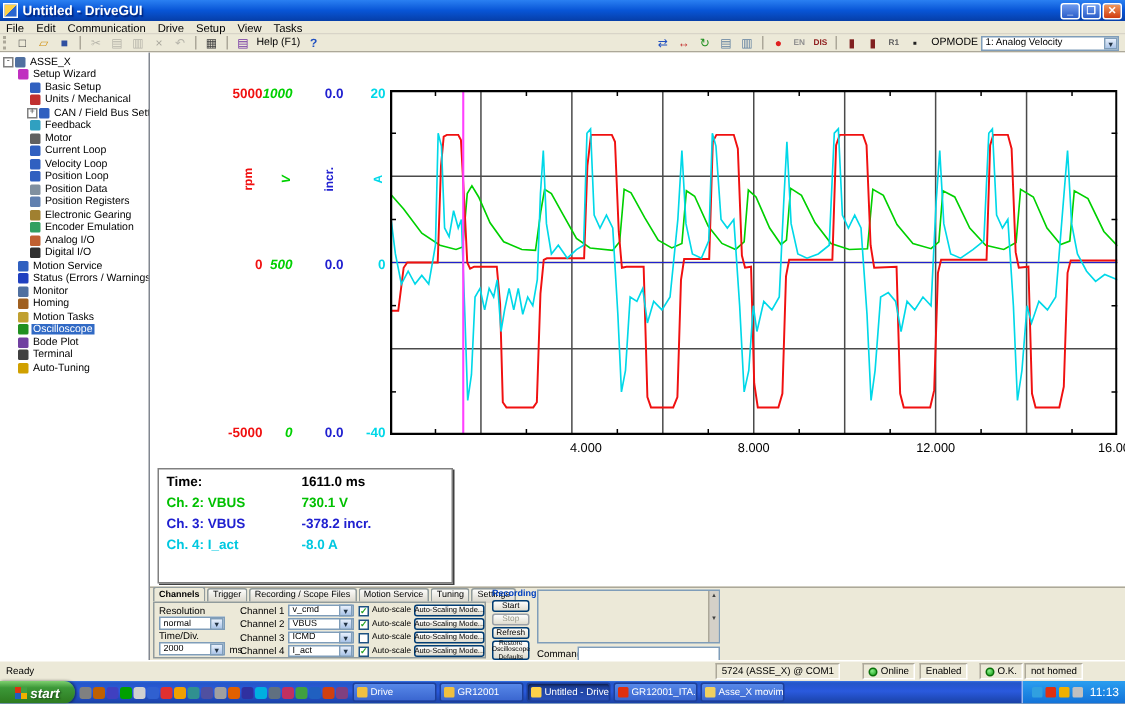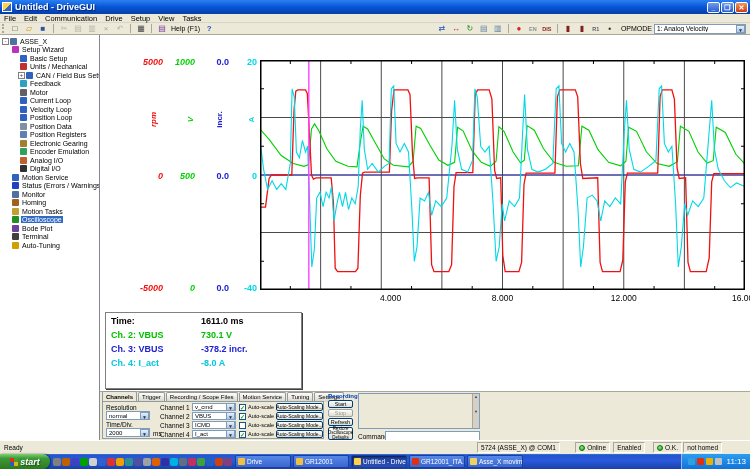--- a/index.html
+++ b/index.html
@@ -318,21 +318,21 @@
         </div>
         <div class="titem" style="padding-left: 10px;">
           <span class="noexp"></span>
           <span class="ticon" style="background: rgb(208, 160, 0);"></span>
           <span class="tlabel">Auto-Tuning</span>
         </div>
       </div>
   </div>
 
   <div class="axiscols" id="axiscols">
-      <div class="axcol" style="left: 0px; width: 30px; color: rgb(240, 16, 16); font-style: italic;">
+      <div class="axcol" style="left: 12px; width: 30px; color: rgb(240, 16, 16);">
         <div class="v vt">5000</div>
         <div class="v vm">0</div>
         <div class="v vb">-5000</div>
         <div class="unit">rpm</div>
       </div>
       <div class="axcol" style="left: 32px; width: 30px; color: rgb(0, 208, 0); font-style: italic;">
         <div class="v vt">1000</div>
         <div class="v vm">500</div>
         <div class="v vb">0</div>
         <div class="unit">V</div>

